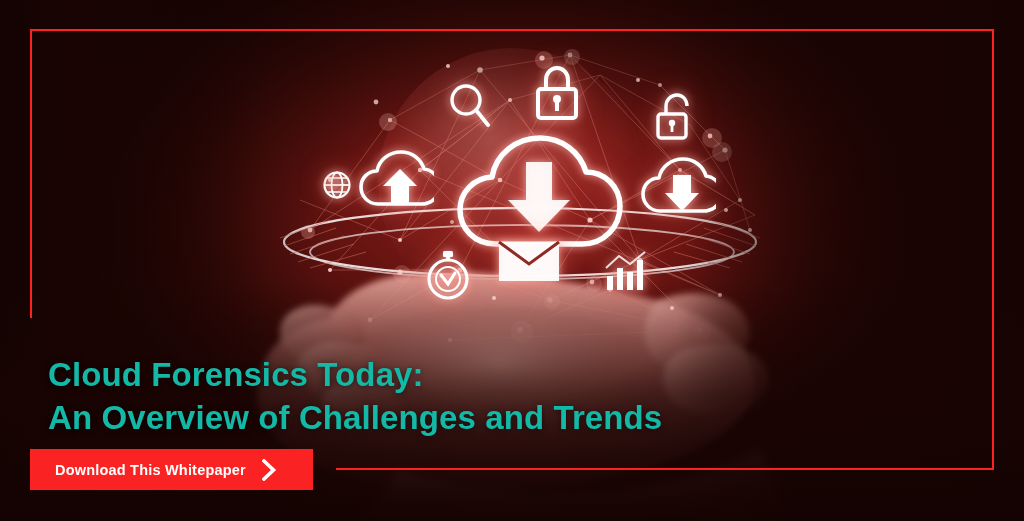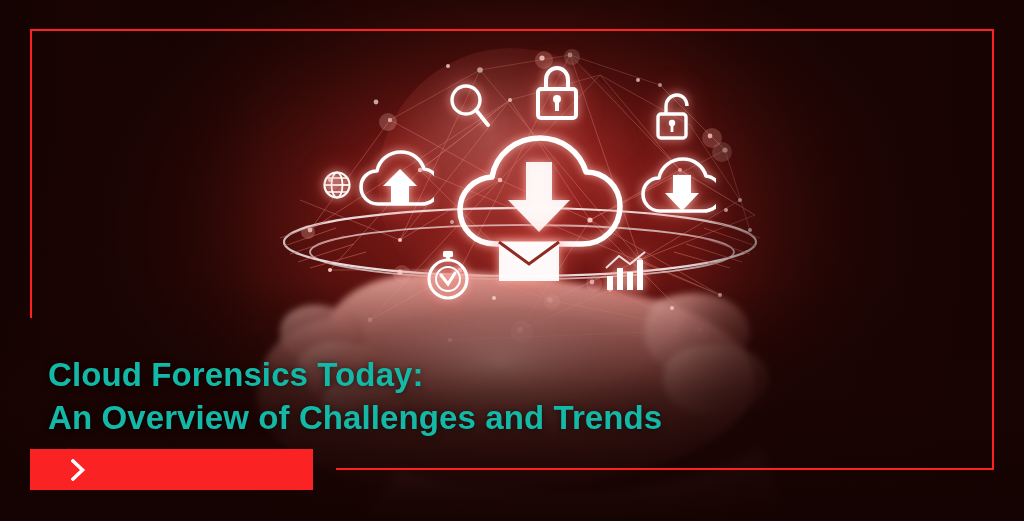--- a/index.html
+++ b/index.html
@@ -342,20 +342,21 @@
     <div class="fr-top"></div>
     <div class="fr-right"></div>
     <div class="fr-left"></div>
     <div class="fr-bottom"></div>
   </div>
 
   <h1 class="headline">Cloud Forensics Today:
 An Overview of Challenges and Trends</h1>
 
   <button class="cta">
+    <span class="cta-label">Download This Whitepaper</span>
     <span class="cta-chev">
       <svg width="15" height="22" viewBox="0 0 15 22">
         <path d="M2 2 L11.5 11 L2 20" fill="none" stroke="#ffffff" stroke-width="3.6" stroke-linecap="square" stroke-linejoin="miter"></path>
       </svg>
     </span>
   </button>
 
 </div>
 
 </body></html>

